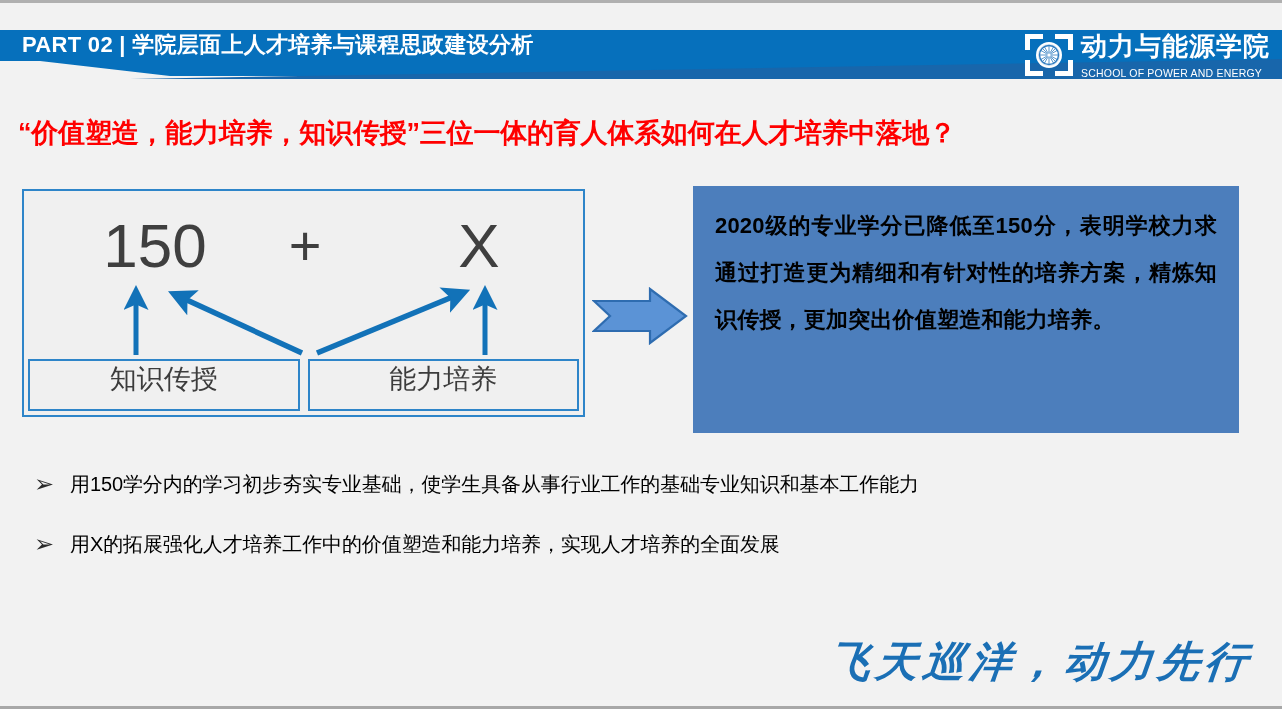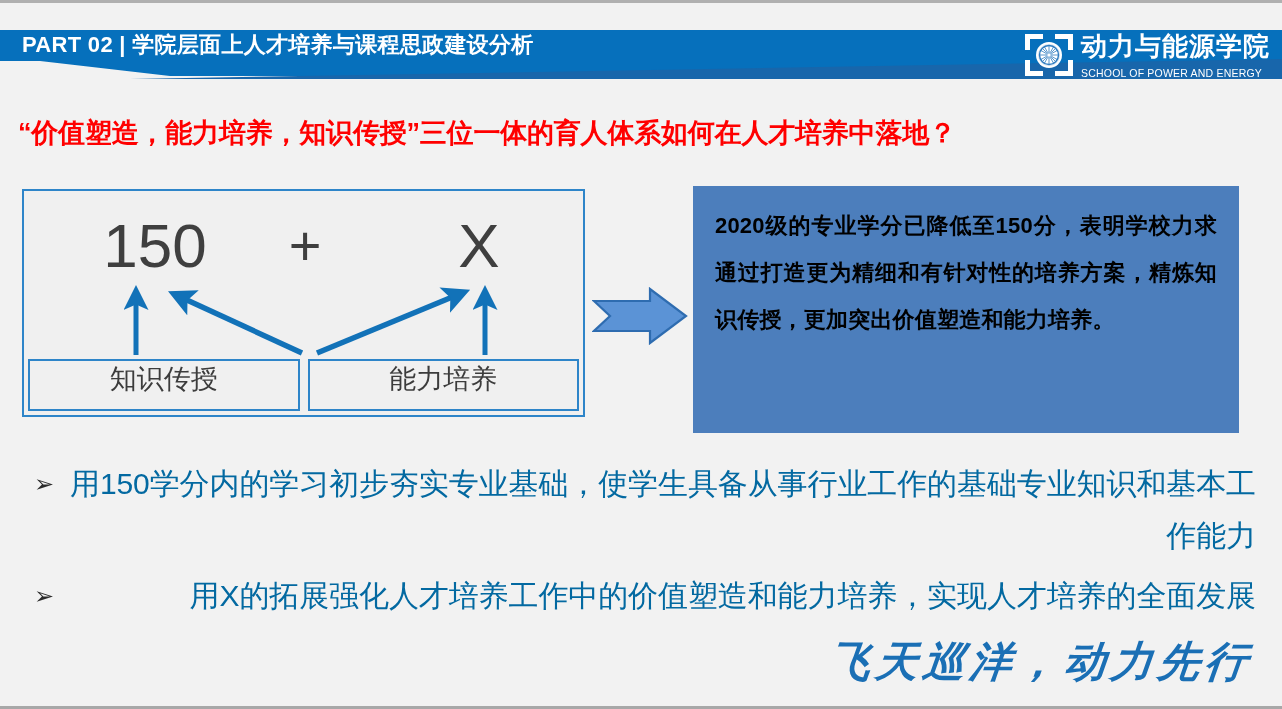--- a/index.html
+++ b/index.html
@@ -163,25 +163,24 @@
   .bullet-marker {
     flex: none;
     width: 36px;
     font-size: 24px;
     color: #2b2b2b;
     line-height: 52px;
     text-align: left;
   }
   .bullet-text {
     flex: 1;
-    font-size: 30px;
-    color: #0369a1;
+    font-size: 20px;
+    color: #000000;
     line-height: 52px;
     letter-spacing: -0.1px;
-    text-align: right;
   }
 
   
   #calligraphy {
     position: absolute;
     right: 30px; bottom: 16px;
     font-family: "Liberation Serif", "DejaVu Serif", serif;
     font-size: 42px;
     font-weight: bold;
     font-style: italic;

